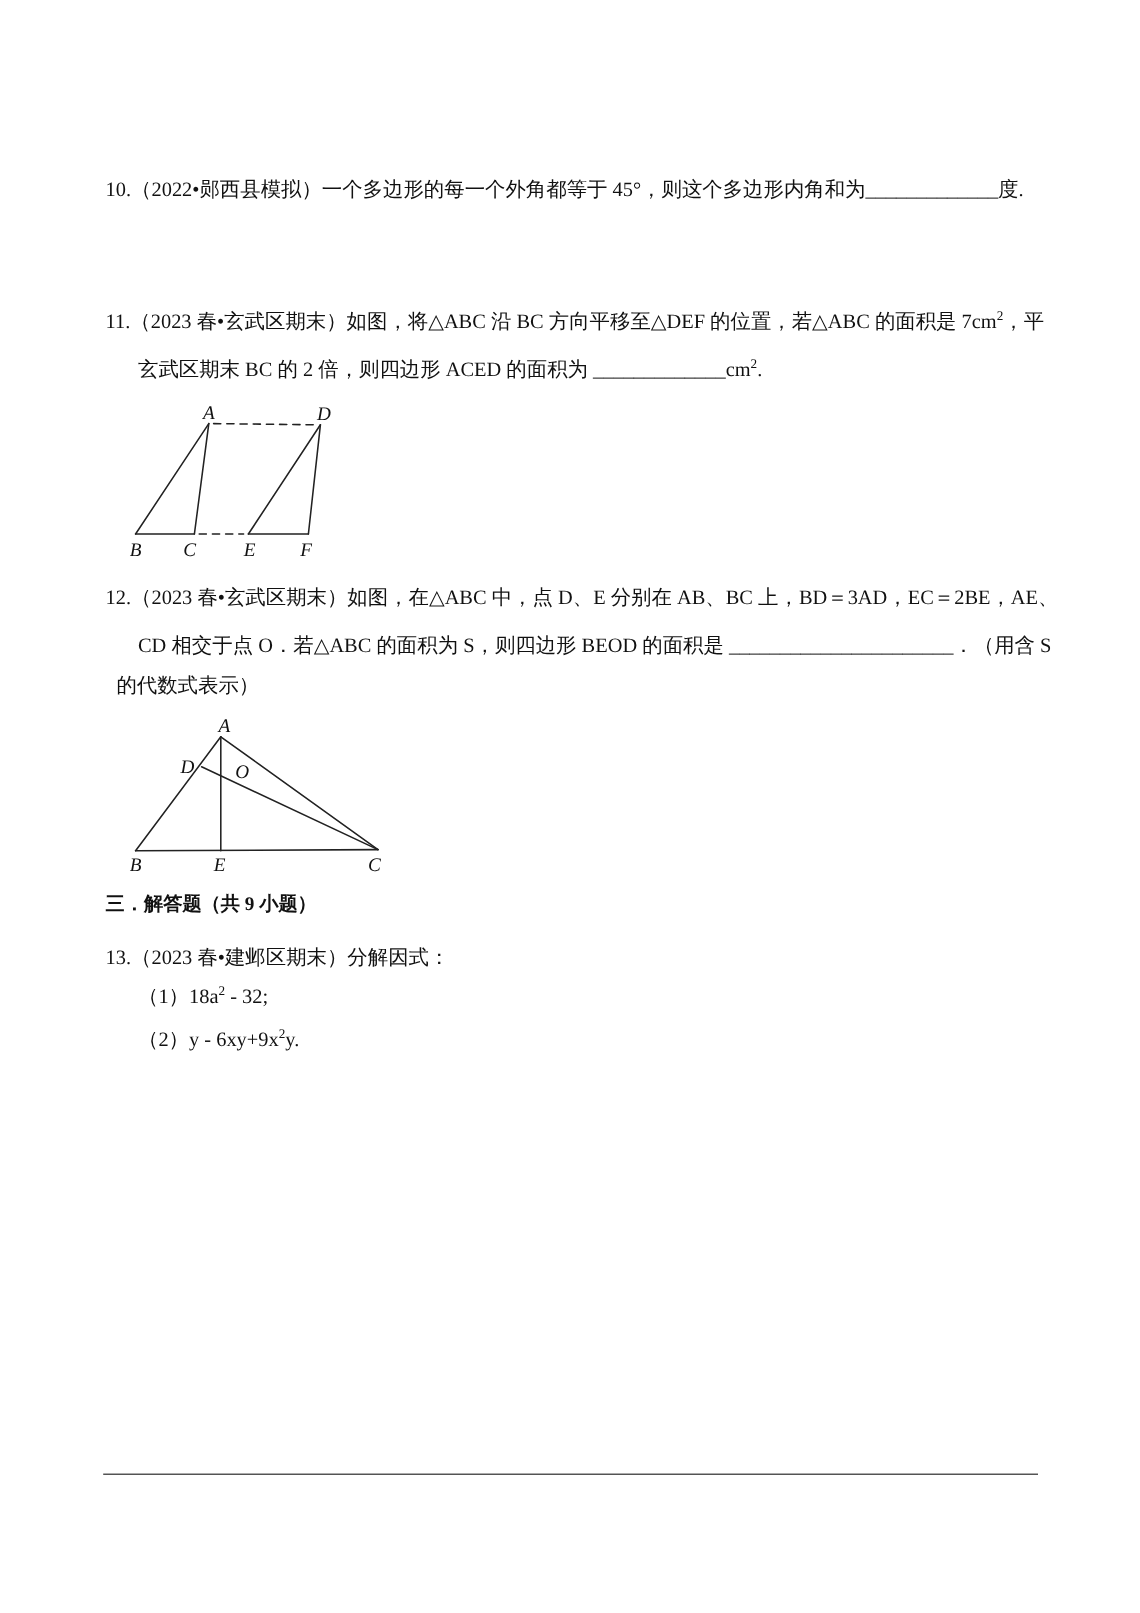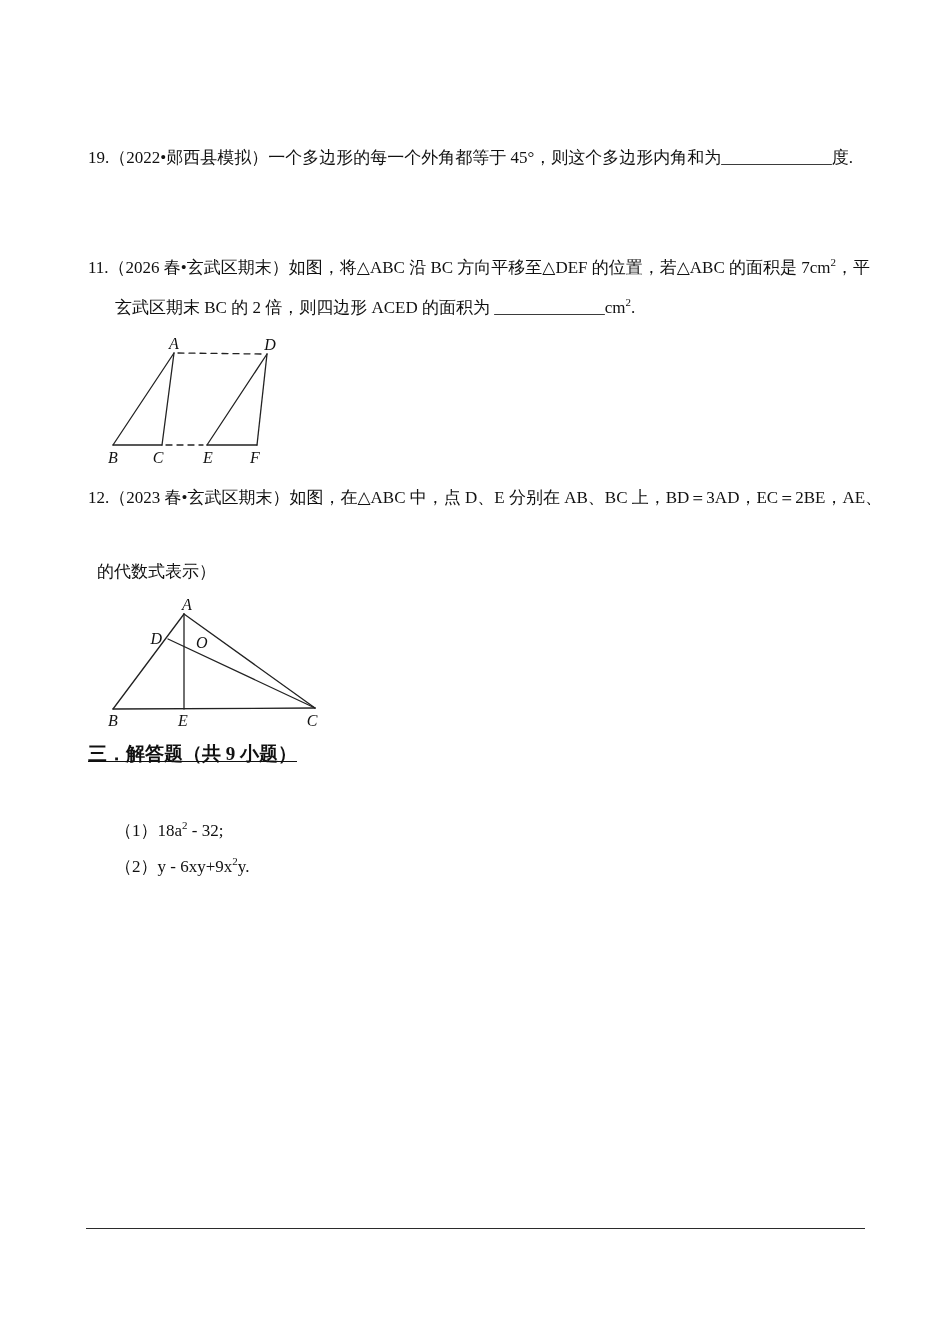--- a/index.html
+++ b/index.html
@@ -11,41 +11,41 @@
     font-family:"Liberation Serif","DejaVu Serif",serif;
     font-size:17px;
     color:#111111;
     overflow:hidden;
   }
   .line{position:absolute;white-space:nowrap;line-height:24px;}
   .line span{font-style:normal;}
   .line span.it{}
   .line span.sup{vertical-align:super;font-size:11px;line-height:0;}
   .line span.blank{letter-spacing:0;text-align:right;}
-  .heading{font-weight:bold;font-size:19px;text-decoration:underline;}
+  .heading{font-weight:bold;font-size:16px;}
   .fig{position:absolute;}
   .fig line{stroke:#222222;stroke-width:1.3;stroke-linecap:round;}
   .fig line.dashed{stroke-dasharray:6 5;}
   .fig text{
     font-family:"Liberation Serif","DejaVu Serif",serif;
     font-style:italic;font-size:16px;fill:#111111;
   }
   .footer-rule{
     position:absolute;left:86px;top:1228px;width:779px;height:0;
     border-top:1.6px solid #2b2b2b;
   }
 </style>
 </head>
 <body>
 
 <div class="page">
 
-  <div class="line" style="top:146px;left:88px"><span>19.（2022•郧西县模拟）一个多边形的每一个外角都等于 45°，则这个多边形内角和为</span><span class="blank">_____________</span><span>度.</span></div>
+  <div class="line" style="top:146px;left:88px"><span>10.（2022•郧西县模拟）一个多边形的每一个外角都等于 45°，则这个多边形内角和为</span><span class="blank">_____________</span><span>度.</span></div>
 
-  <div class="line" style="top:256px;left:88px"><span>11.（2026 春•玄武区期末）如图，将△</span><span class="it">ABC</span><span> 沿 </span><span class="it">BC</span><span> 方向平移至△</span><span class="it">DEF</span><span> 的位置，若△</span><span class="it">ABC</span><span> 的面积是 7</span><span class="it">cm</span><span class="sup">2</span><span>，平</span></div>
+  <div class="line" style="top:256px;left:88px"><span>11.（2023 春•玄武区期末）如图，将△</span><span class="it">ABC</span><span> 沿 </span><span class="it">BC</span><span> 方向平移至△</span><span class="it">DEF</span><span> 的位置，若△</span><span class="it">ABC</span><span> 的面积是 7</span><span class="it">cm</span><span class="sup">2</span><span>，平</span></div>
   <div class="line" style="top:296px;left:115px"><span>玄武区期末 </span><span class="it">BC</span><span> 的 2 倍，则四边形 </span><span class="it">ACED</span><span> 的面积为 </span><span class="blank">_____________</span><span class="it">cm</span><span class="sup">2</span><span>.</span></div>
 
   <svg class="fig" style="left:100px;top:336px" width="200" height="130" viewBox="0 0 200 130">
 
     <line x1="74" y1="17" x2="13" y2="109"></line>
     <line x1="13" y1="109" x2="62" y2="109"></line>
     <line x1="62" y1="109" x2="74" y2="17"></line>
 
     <line x1="167" y1="18" x2="107" y2="109"></line>
     <line x1="107" y1="109" x2="157" y2="109"></line>
@@ -55,36 +55,38 @@
     <line class="dashed" x1="66" y1="109" x2="103" y2="109"></line>
     <text x="74" y="13" text-anchor="middle">A</text>
     <text x="170" y="14" text-anchor="middle">D</text>
     <text x="13" y="127" text-anchor="middle">B</text>
     <text x="58" y="127" text-anchor="middle">C</text>
     <text x="108" y="127" text-anchor="middle">E</text>
     <text x="155" y="127" text-anchor="middle">F</text>
   </svg>
 
   <div class="line" style="top:486px;left:88px"><span>12.（2023 春•玄武区期末）如图，在△</span><span class="it">ABC</span><span> 中，点 </span><span class="it">D</span><span>、</span><span class="it">E</span><span> 分别在 </span><span class="it">AB</span><span>、</span><span class="it">BC</span><span> 上，</span><span class="it">BD</span><span>＝3</span><span class="it">AD</span><span>，</span><span class="it">EC</span><span>＝2</span><span class="it">BE</span><span>，</span><span class="it">AE</span><span>、</span></div>
+  <div class="line" style="top:526px;left:115px"><span class="it">CD</span><span> 相交于点 </span><span class="it">O</span><span>．若△</span><span class="it">ABC</span><span> 的面积为 </span><span class="it">S</span><span>，则四边形 </span><span class="it">BEOD</span><span> 的面积是 </span><span class="blank">______________________</span><span>．（用含 </span><span class="it">S</span></div>
   <div class="line" style="top:560px;left:97px"><span>的代数式表示）</span></div>
 
   <svg class="fig" style="left:98px;top:598px" width="240" height="135" viewBox="0 0 240 135">
     <line x1="86" y1="16" x2="15" y2="111"></line>
     <line x1="15" y1="111" x2="217" y2="110"></line>
     <line x1="217" y1="110" x2="86" y2="16"></line>
     <line x1="86" y1="16" x2="86" y2="111"></line>
     <line x1="70" y1="41" x2="217" y2="110"></line>
     <text x="89" y="12" text-anchor="middle">A</text>
     <text x="15" y="128" text-anchor="middle">B</text>
     <text x="214" y="128" text-anchor="middle">C</text>
     <text x="64" y="46" text-anchor="end">D</text>
     <text x="85" y="128" text-anchor="middle">E</text>
     <text x="98" y="50" text-anchor="start">O</text>
   </svg>
 
   <div class="line heading" style="top:742px;left:88px"><span>三．解答题（共 9 小题）</span></div>
 
+  <div class="line" style="top:786px;left:88px"><span>13.（2023 春•建邺区期末）分解因式：</span></div>
   <div class="line" style="top:819px;left:115px"><span>（1）18</span><span class="it">a</span><span class="sup">2</span><span> - 32;</span></div>
   <div class="line" style="top:855px;left:115px"><span>（2）</span><span class="it">y</span><span> - 6</span><span class="it">xy</span><span>+9</span><span class="it">x</span><span class="sup">2</span><span class="it">y</span><span>.</span></div>
 
   <div class="footer-rule"></div>
 
 </div>
 
 </body></html>

